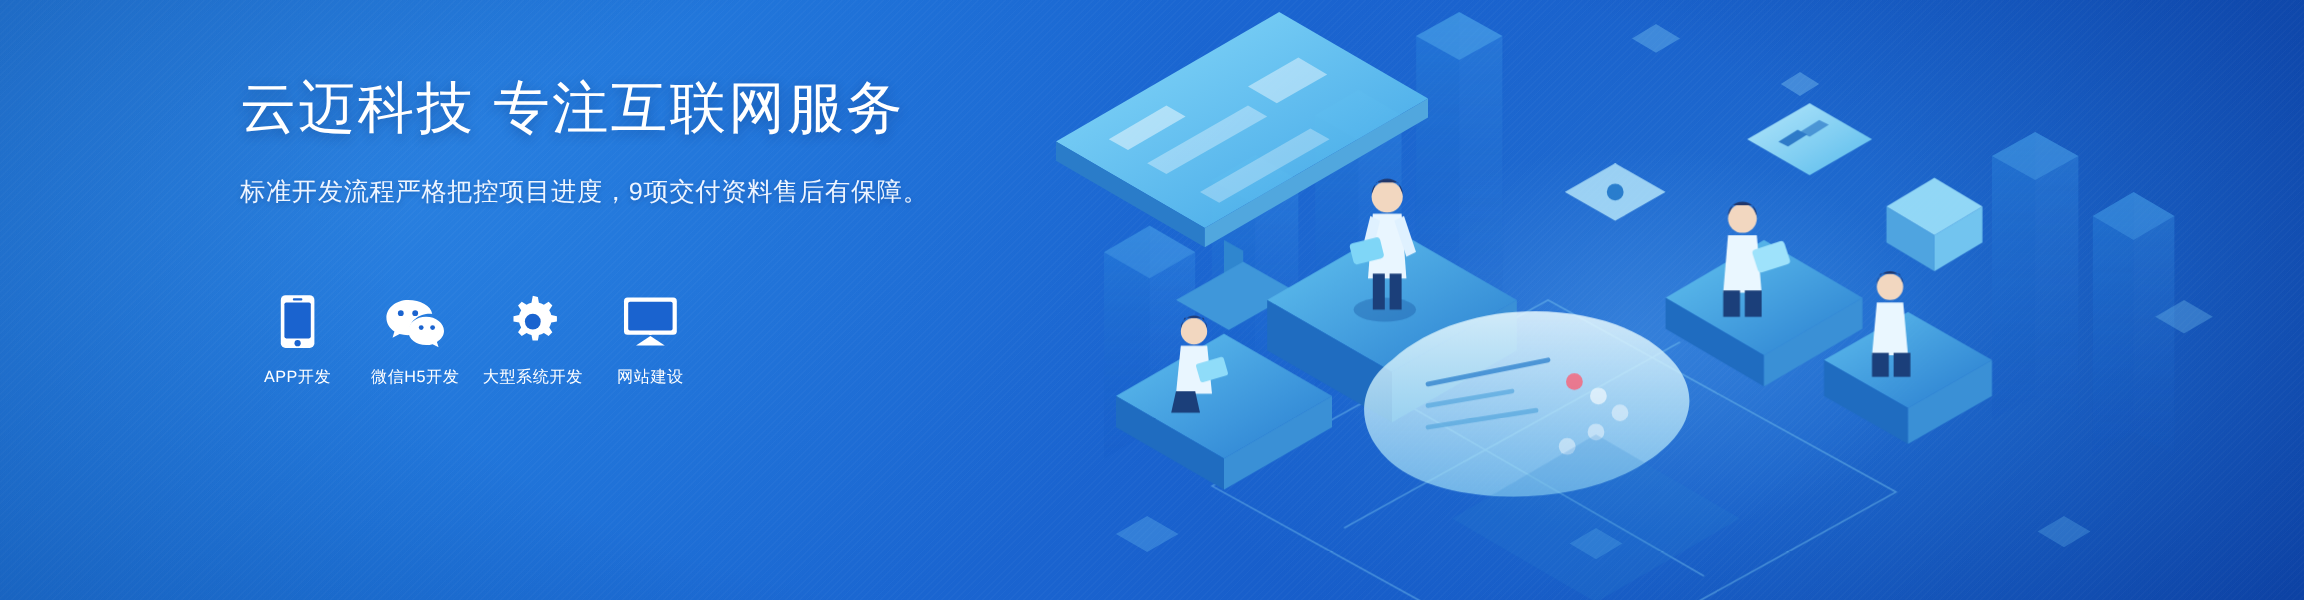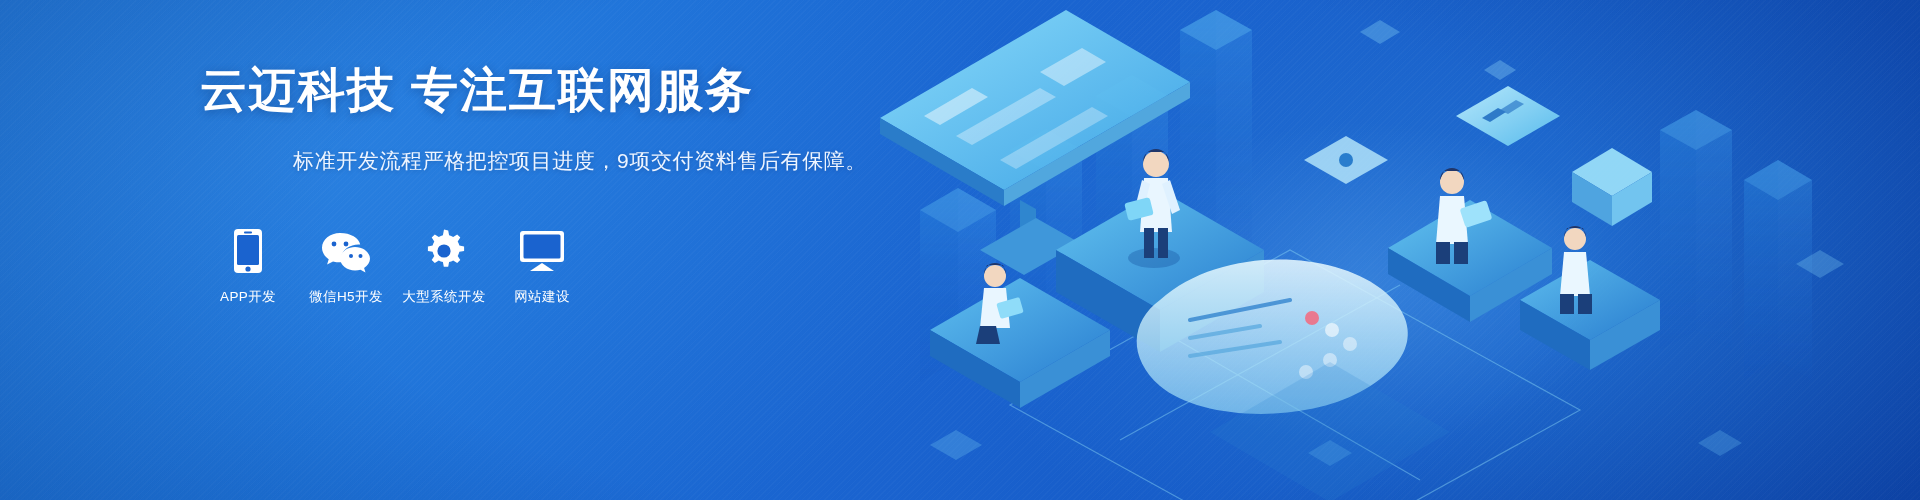--- a/index.html
+++ b/index.html
@@ -22,34 +22,34 @@
     pointer-events:none;
   }
   .vignette{
     position:absolute;inset:0;pointer-events:none;
     background:radial-gradient(ellipse 1400px 620px at 50% 48%, rgba(0,0,0,0) 45%, rgba(4,38,96,.30) 100%);
   }
 
   
   .copy{position:absolute;left:200px;top:62px;width:760px;z-index:6;}
   .headline{
-    font-size:47px;line-height:1.18;color:#ffffff;font-weight:700;
+    font-size:47px;line-height:1.18;color:#ffffff;font-weight:400;
     letter-spacing:2px;margin:0 0 26px 0;
     text-shadow:0 2px 10px rgba(2,34,88,.32);
     white-space:nowrap;
   }
   .sub{
     font-size:21px;line-height:35px;color:#eef5ff;font-weight:400;
     letter-spacing:.6px;white-space:nowrap;
     text-shadow:0 1px 4px rgba(2,34,88,.25);
   }
-  .sub.l2{margin-top:2px;text-align:center;}
+  .sub.l2{margin-top:2px;}
 
   
-  .services{position:absolute;left:200px;top:228px;display:flex;align-items:flex-end;z-index:6;}
+  .services{position:absolute;left:200px;top:245px;display:flex;align-items:flex-end;z-index:6;}
   .svc{display:flex;flex-direction:column;align-items:center;width:96px;margin-right:2px;}
   .svc .glyph{height:46px;display:flex;align-items:center;justify-content:center;margin-bottom:14px;}
   .svc .glyph svg{display:block;}
   .svc .lbl{font-size:13.5px;color:#ffffff;letter-spacing:.4px;white-space:nowrap;font-weight:400;}
 
   
   .art{position:absolute;right:0;top:0;width:1060px;height:500px;z-index:4;}
   .art svg{display:block;}
   .glow{
     position:absolute;right:300px;top:120px;width:520px;height:330px;

